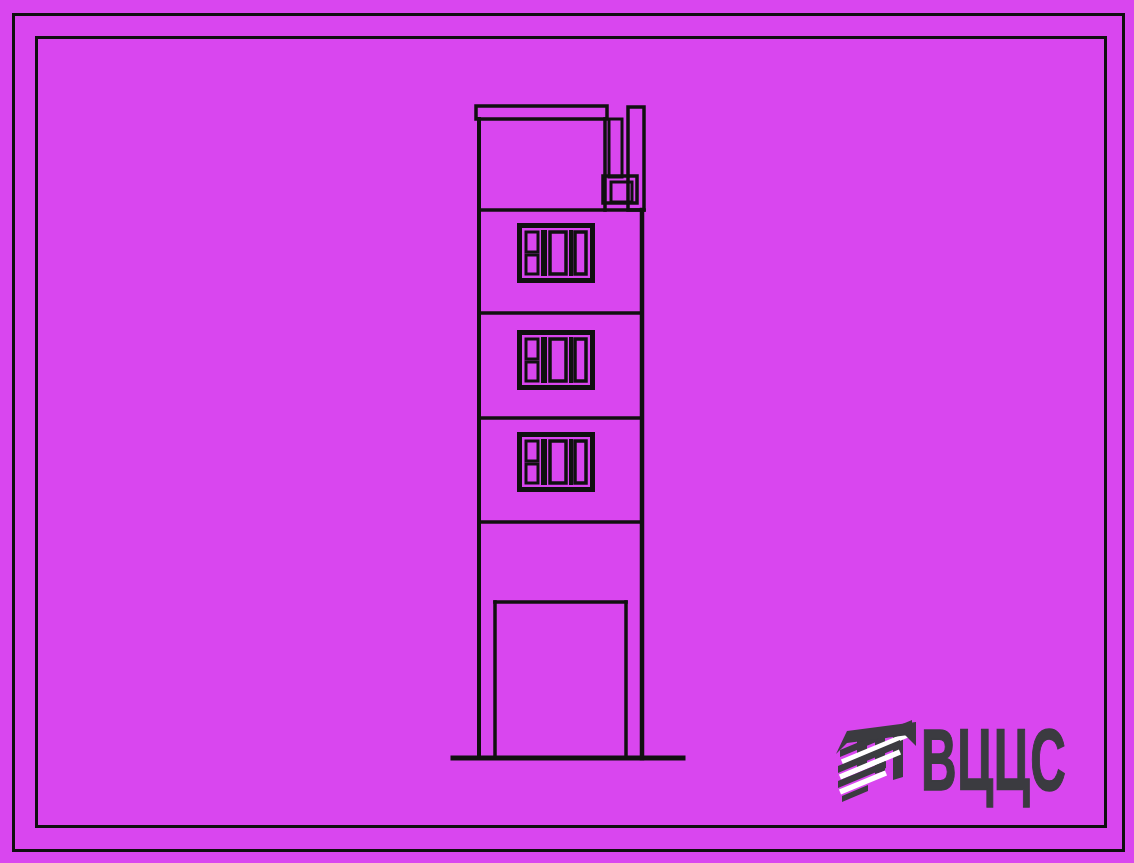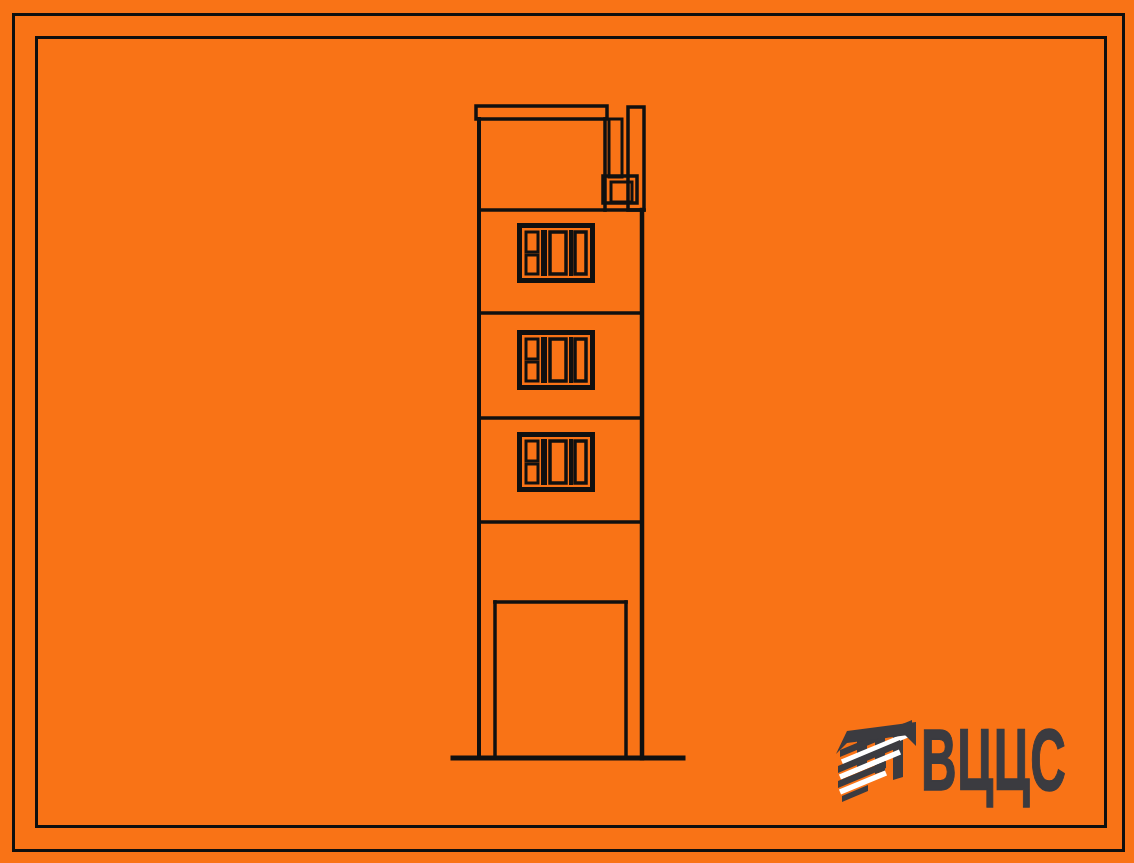--- a/index.html
+++ b/index.html
@@ -1,19 +1,19 @@
 <!DOCTYPE html>
 <html><head>
 <meta charset="utf-8">
 <style>
   html,body{margin:0;padding:0;background:#e8e8e8;}
   .sheet{
     position:relative;
     width:1134px;height:863px;
-    background:#f97316;
+    background:#d946ef;
     overflow:hidden;
     font-family:"Liberation Sans", sans-serif;
   }
   .border-outer{
     position:absolute;left:12px;top:13px;width:1113px;height:839px;
     border:3px solid #0f0f0f;box-sizing:border-box;
   }
   .border-inner{
     position:absolute;left:35px;top:36px;width:1072px;height:792px;
     border:3px solid #0f0f0f;box-sizing:border-box;

